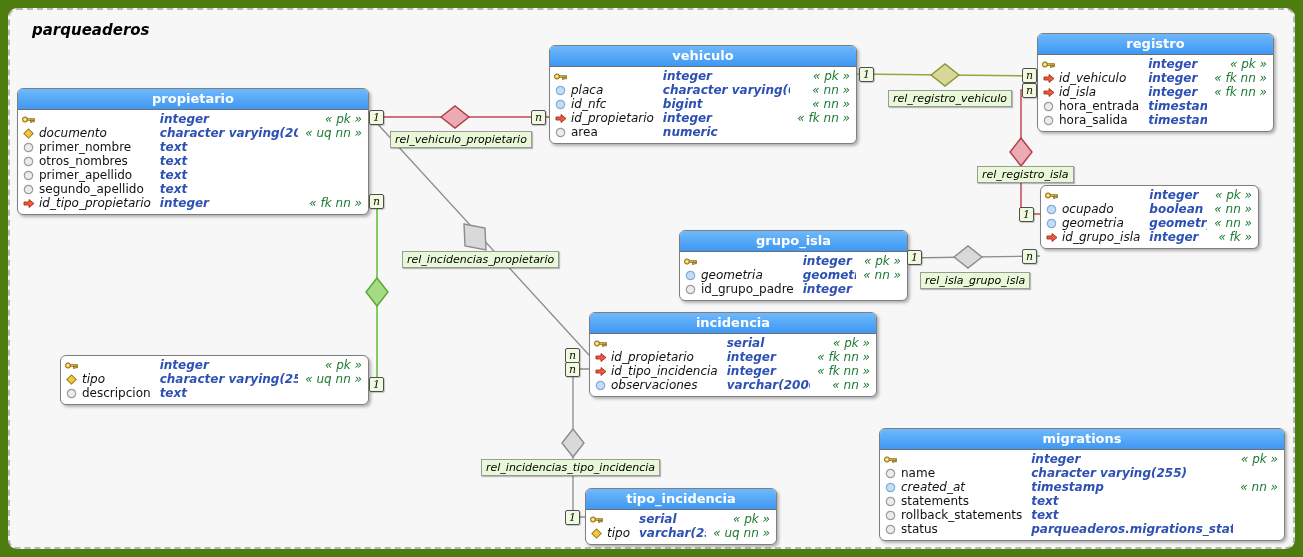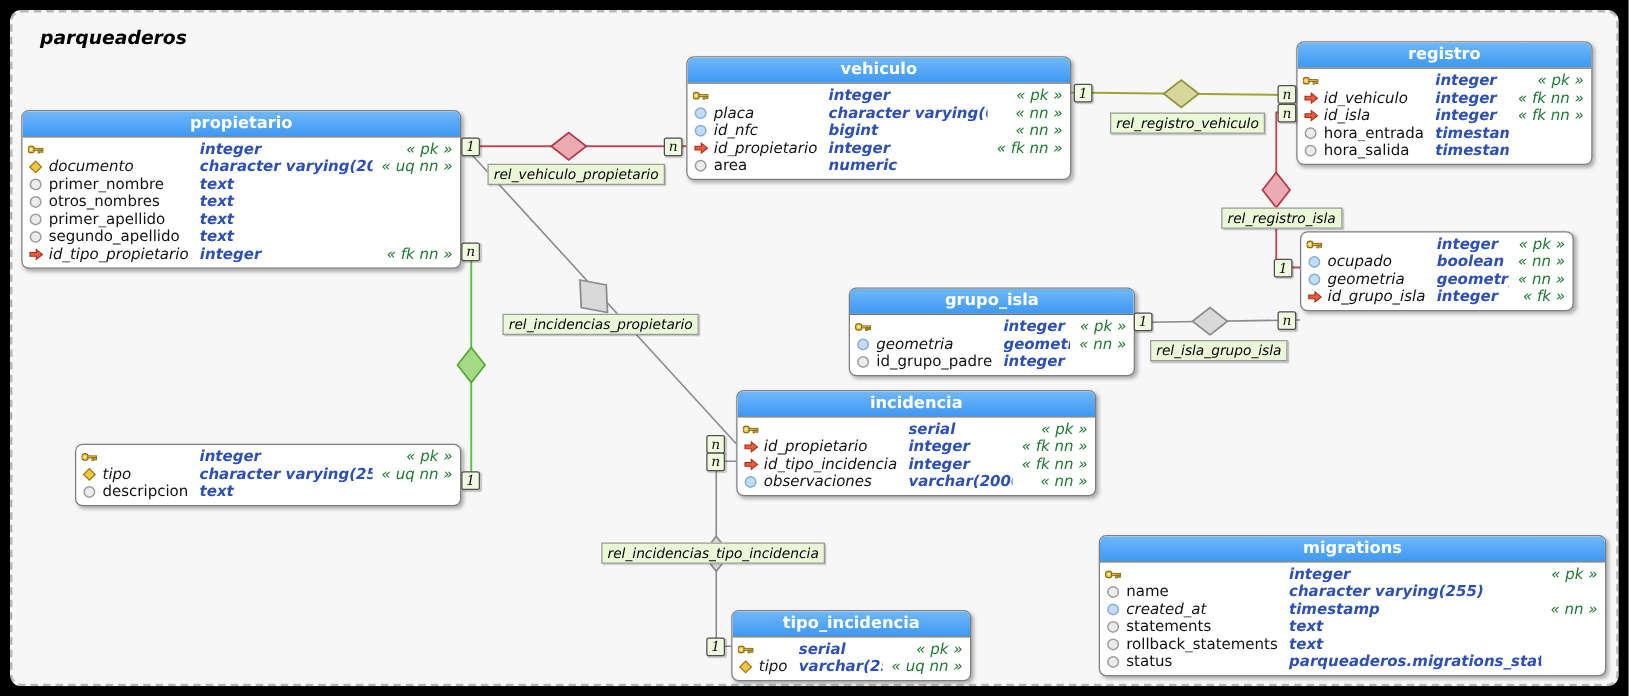--- a/index.html
+++ b/index.html
@@ -1,16 +1,16 @@
 <!DOCTYPE html>
 <html><head>
 <meta charset="utf-8">
 <style>
   html,body{margin:0;padding:0;background:#ffffff;}
-  #canvas{position:relative;width:1303px;height:557px;background:#000000;
+  #canvas{position:relative;width:1303px;height:557px;background:#4d7c0f;
           font-family:"DejaVu Sans",sans-serif;overflow:hidden;}
   .schema-box{position:absolute;left:8px;top:8px;width:1283px;height:537px;
               background:#f7f7f7;border:2px dashed #b8b8b8;border-radius:9px;}
   .schema-title{position:absolute;left:22px;top:11px;font-size:15px;font-weight:bold;
                 font-style:italic;color:#000;}
   #rel-layer{position:absolute;left:0;top:0;pointer-events:none;}
   .tbl{position:absolute;background:#ffffff;border:1px solid #7f7f7f;border-radius:6px;
        box-shadow:2px 2px 3px rgba(110,110,110,.5);overflow:hidden;}
   .tbl-header{background:linear-gradient(#6fb8fb,#3e98f3);color:#ffffff;font-weight:bold;
               font-size:13px;text-align:center;height:17px;padding:2px 4px 1px 4px;
@@ -532,21 +532,21 @@
         <div class="cell coltype">parqueaderos.migrations_status</div>
         <div class="cell coltag"></div>
       </div>
     </div>
 
   <div class="rlabel" style="left:390px;top:131px">rel_vehiculo_propietario</div>
   <div class="rlabel" style="left:888px;top:90px">rel_registro_vehiculo</div>
   <div class="rlabel" style="left:977px;top:166px">rel_registro_isla</div>
   <div class="rlabel" style="left:920px;top:272px">rel_isla_grupo_isla</div>
   <div class="rlabel" style="left:402px;top:251px">rel_incidencias_propietario</div>
-  <div class="rlabel" style="left:481px;top:434px">rel_incidencias_tipo_incidencia</div>
+  <div class="rlabel" style="left:481px;top:459px">rel_incidencias_tipo_incidencia</div>
 
   <div class="card" style="left:369px;top:110px">1</div>
   <div class="card" style="left:531px;top:110px">n</div>
   <div class="card" style="left:859px;top:67px">1</div>
   <div class="card" style="left:1022px;top:68px">n</div>
   <div class="card" style="left:1022px;top:83px">n</div>
   <div class="card" style="left:1019px;top:207px">1</div>
   <div class="card" style="left:907px;top:250px">1</div>
   <div class="card" style="left:1022px;top:249px">n</div>
   <div class="card" style="left:369px;top:194px">n</div>

